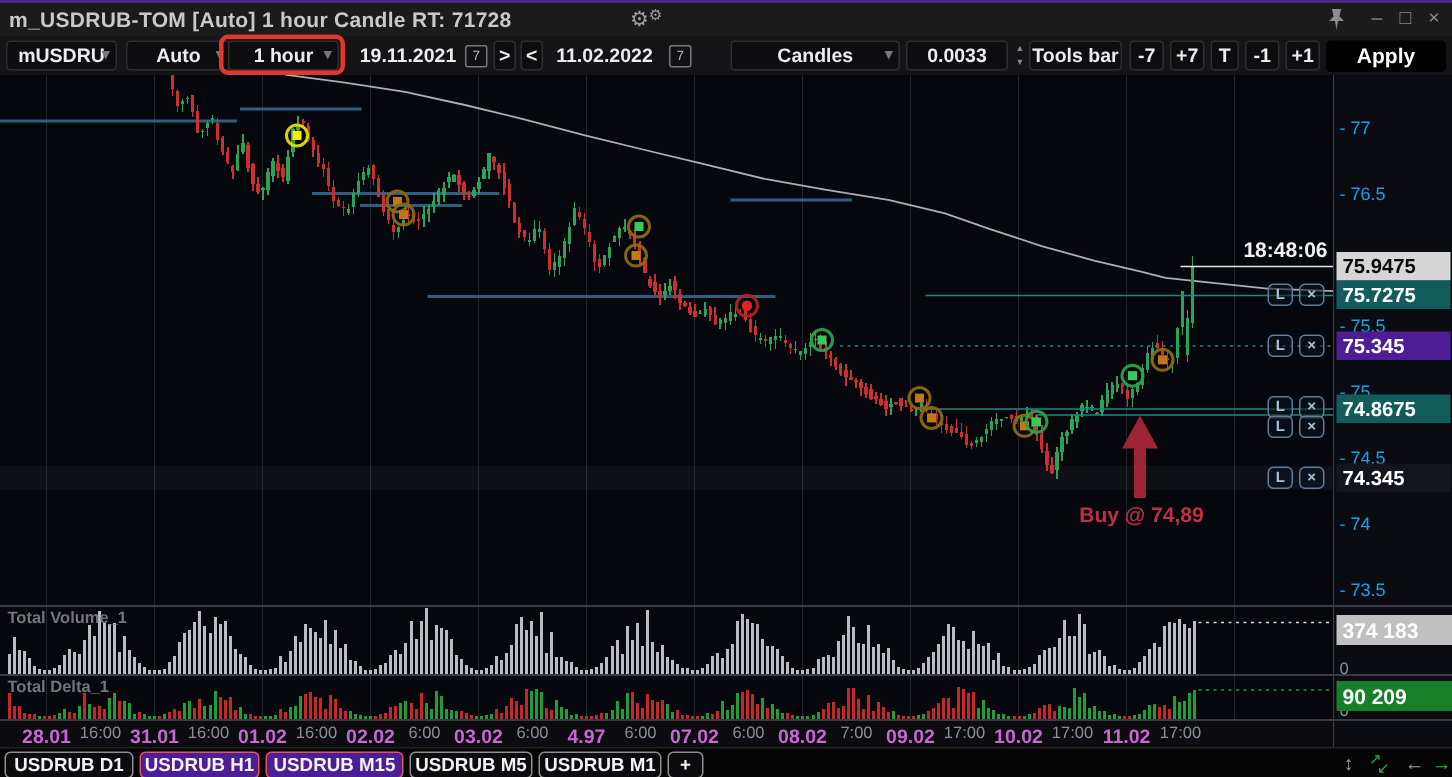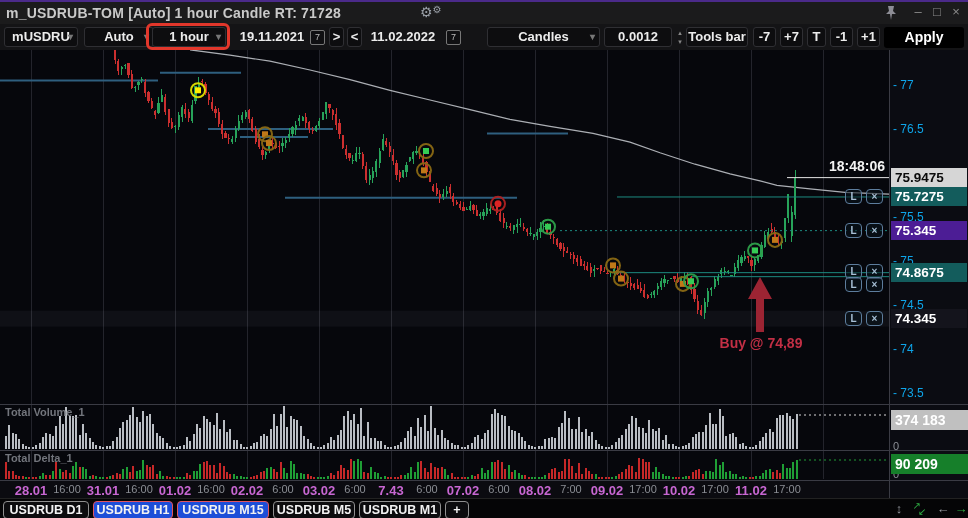--- a/index.html
+++ b/index.html
@@ -55,21 +55,21 @@
              font-size:14px; font-weight:bold; z-index:6; }
   .buy-lab { position:absolute; left:706px; top:333px; width:110px; text-align:center; color:#c22f45;
              font-size:14px; font-weight:bold; z-index:6; }
 
   
   .tabbar { position:absolute; left:0; top:496px; width:968px; height:22px; background:#050506;
             border-top:1px solid #222; z-index:10; }
   .tab { position:absolute; top:2px; height:18px; border-radius:4px; border:1px solid #909090;
          background:#0c0c0e; color:#f2f2f2; font-size:12.5px; font-weight:bold; text-align:center;
          line-height:16px; cursor:pointer; }
-  .tab.active { background:#1d4ed8; border-color:#e2555f; }
+  .tab.active { background:#4c1d95; border-color:#e2555f; }
   .navico { position:absolute; top:1px; width:18px; height:18px; text-align:center; line-height:18px;
             font-size:13px; cursor:pointer; }
 </style>
 </head>
 <body>
 
 <div class="app">
 
   <svg id="chart-svg" width="968" height="518">
       <rect x="0" y="48" width="968" height="430" fill="#06070c"></rect>
@@ -1055,21 +1055,21 @@
     <div class="tctrl tsel" style="left:152px; width:74px;">
       <span>1 hour</span><span class="caret">▾</span></div>
     <span class="tlabel" style="left:238px; width:68px;">19.11.2021</span>
     <span class="cal" style="left:310px;">7</span>
     <div class="tctrl" style="left:329px; width:15px;">&gt;</div>
     <div class="tctrl" style="left:347px; width:15px;">&lt;</div>
     <span class="tlabel" style="left:368px; width:70px;">11.02.2022</span>
     <span class="cal" style="left:446px;">7</span>
     <div class="tctrl tsel" style="left:487px; width:113px;">
       <span>Candles</span><span class="caret">▾</span></div>
-    <div class="tctrl" style="left:604px; width:68px;">0.0012</div>
+    <div class="tctrl" style="left:604px; width:68px;">0.0033</div>
     <span class="spin">
       <span>▴</span><br><span>▾</span></span>
     <div class="tctrl" style="left:686px; width:62px;">Tools bar</div>
     <div class="tctrl" style="left:753px; width:23px;">-7</div>
     <div class="tctrl" style="left:780px; width:23px;">+7</div>
     <div class="tctrl" style="left:807px; width:19px;">T</div>
     <div class="tctrl" style="left:830px; width:23px;">-1</div>
     <div class="tctrl" style="left:857px; width:23px;">+1</div>
     <div class="apply">Apply</div>
   </div>
@@ -1114,21 +1114,21 @@
       <span class="timelab date" style="left: 31px;">28.01</span>
       <span class="timelab time" style="left: 67px;">16:00</span>
       <span class="timelab date" style="left: 103px;">31.01</span>
       <span class="timelab time" style="left: 139px;">16:00</span>
       <span class="timelab date" style="left: 175px;">01.02</span>
       <span class="timelab time" style="left: 211px;">16:00</span>
       <span class="timelab date" style="left: 247px;">02.02</span>
       <span class="timelab time" style="left: 283px;">6:00</span>
       <span class="timelab date" style="left: 319px;">03.02</span>
       <span class="timelab time" style="left: 355px;">6:00</span>
-      <span class="timelab date" style="left: 391px;">7.43</span>
+      <span class="timelab date" style="left: 391px;">4.97</span>
       <span class="timelab time" style="left: 427px;">6:00</span>
       <span class="timelab date" style="left: 463px;">07.02</span>
       <span class="timelab time" style="left: 499px;">6:00</span>
       <span class="timelab date" style="left: 535px;">08.02</span>
       <span class="timelab time" style="left: 571px;">7:00</span>
       <span class="timelab date" style="left: 607px;">09.02</span>
       <span class="timelab time" style="left: 643px;">17:00</span>
       <span class="timelab date" style="left: 679px;">10.02</span>
       <span class="timelab time" style="left: 715px;">17:00</span>
       <span class="timelab date" style="left: 751px;">11.02</span>

